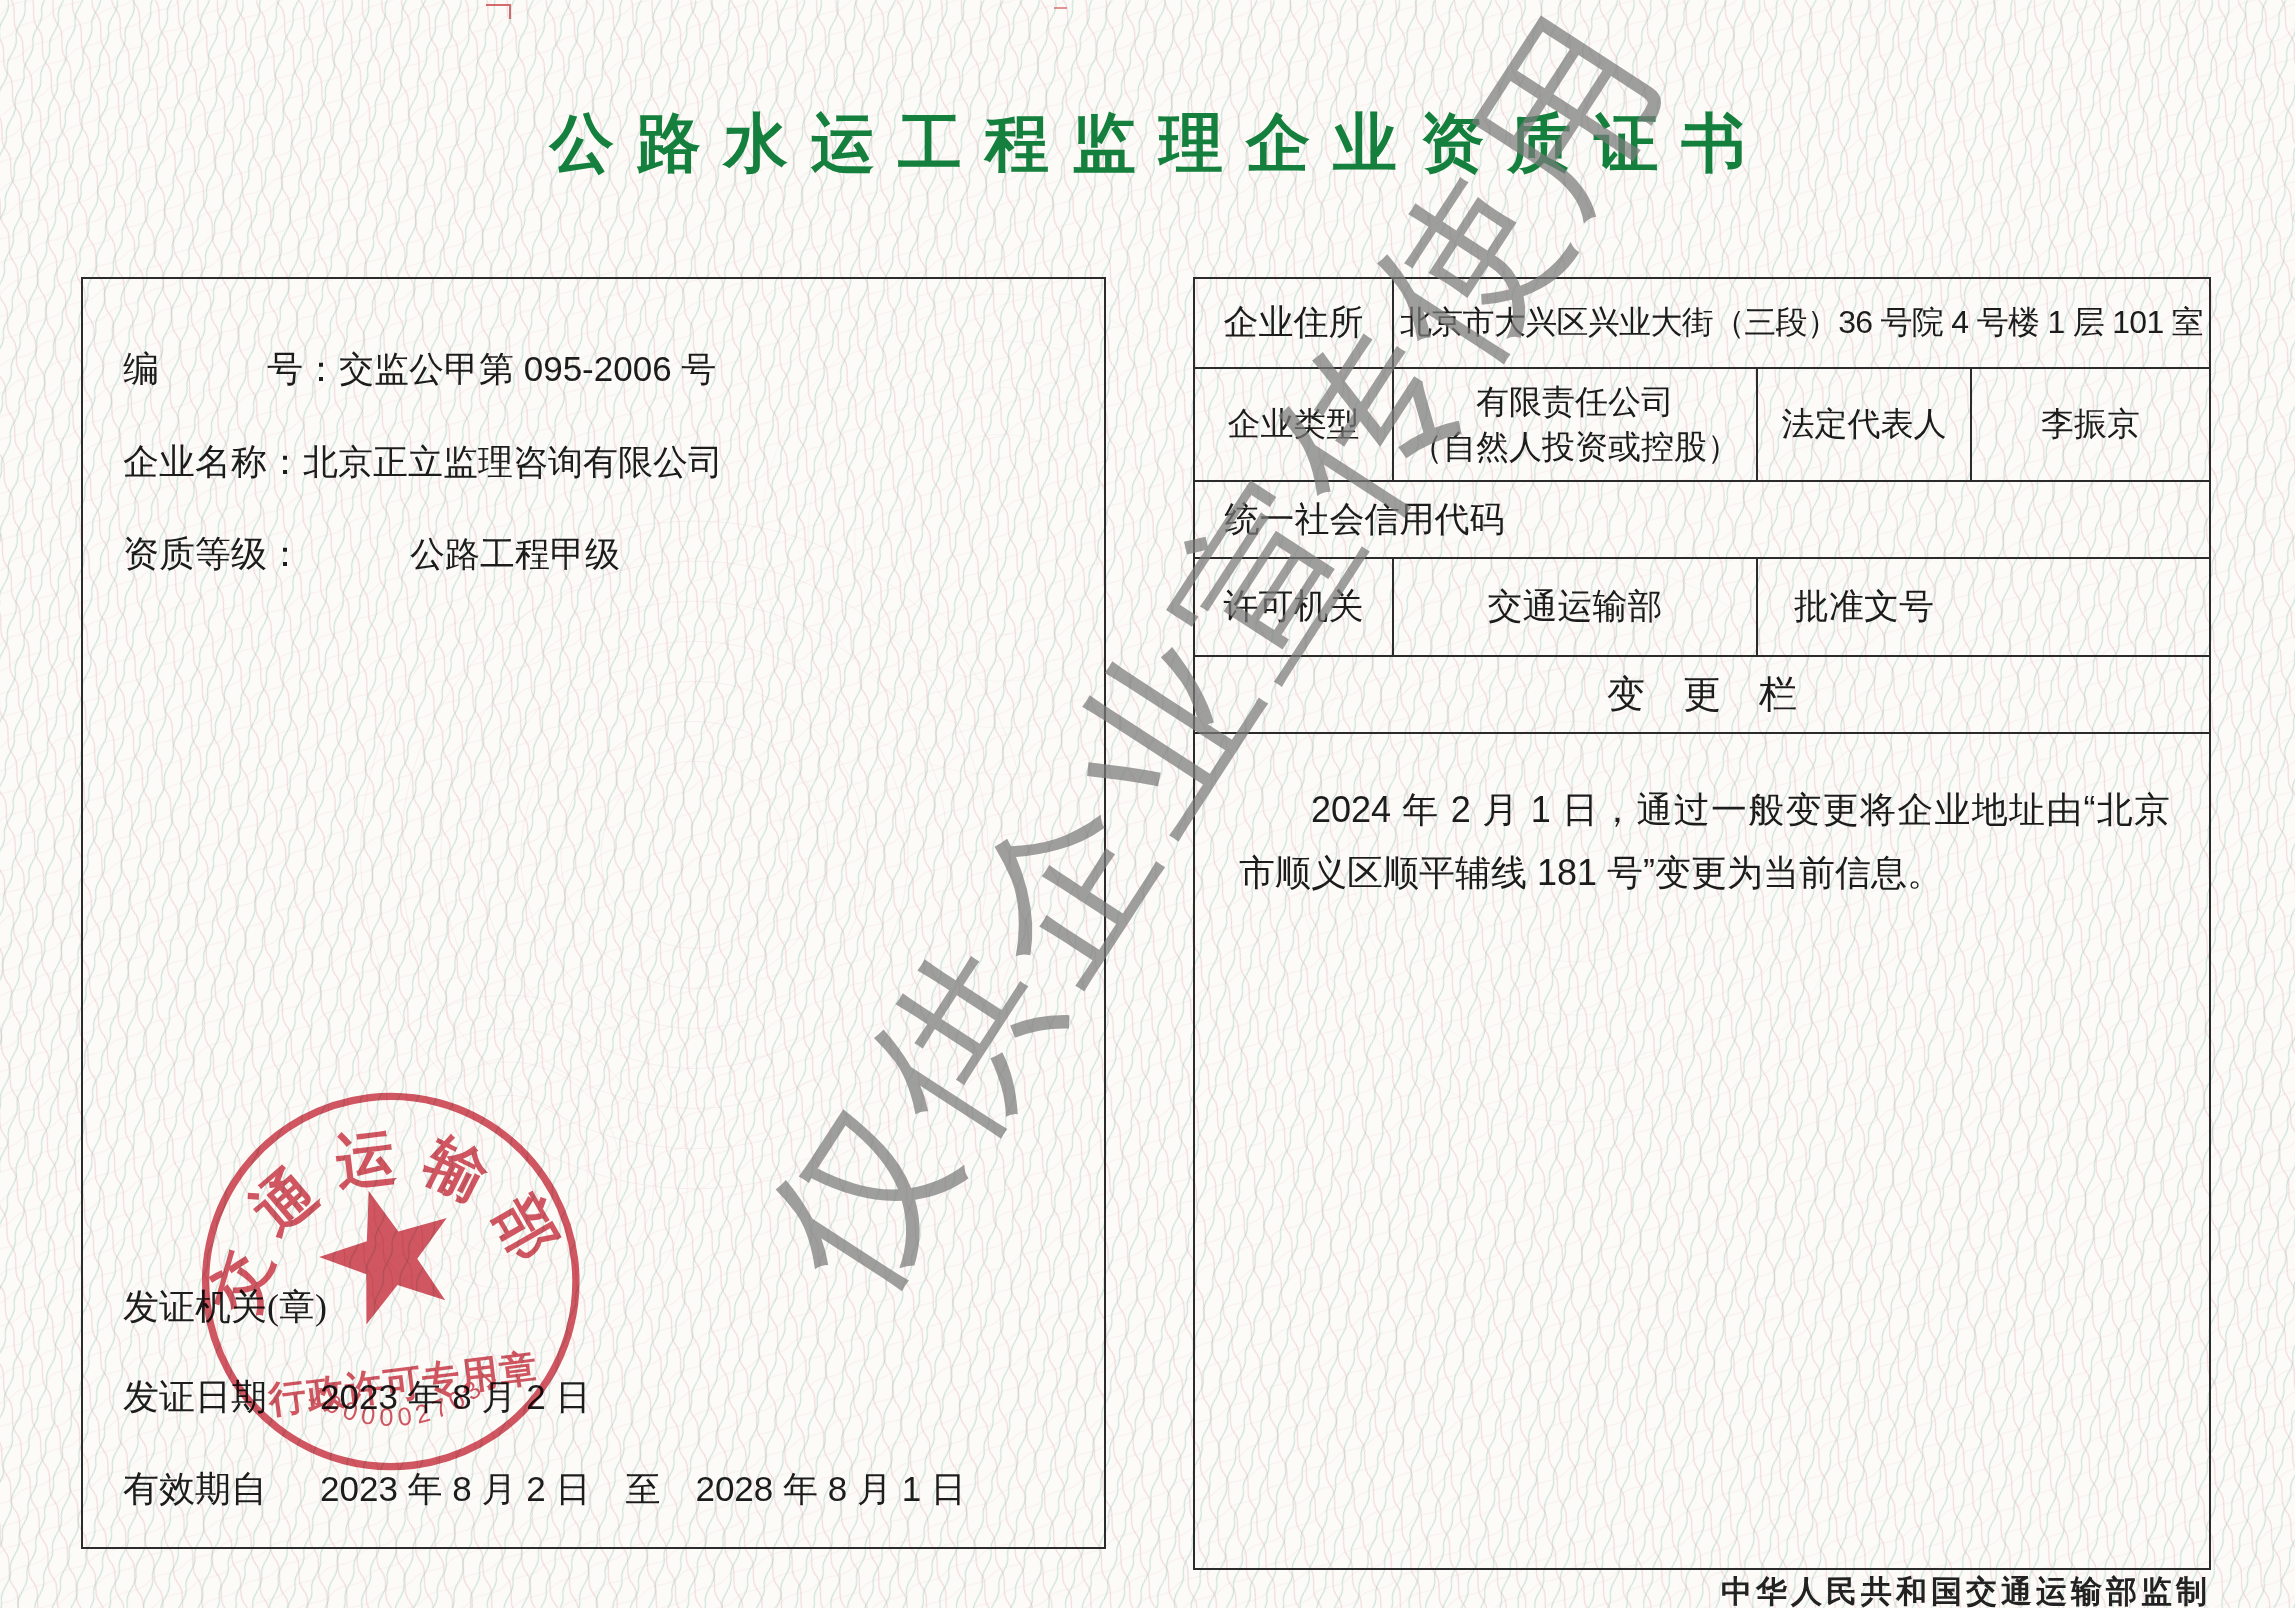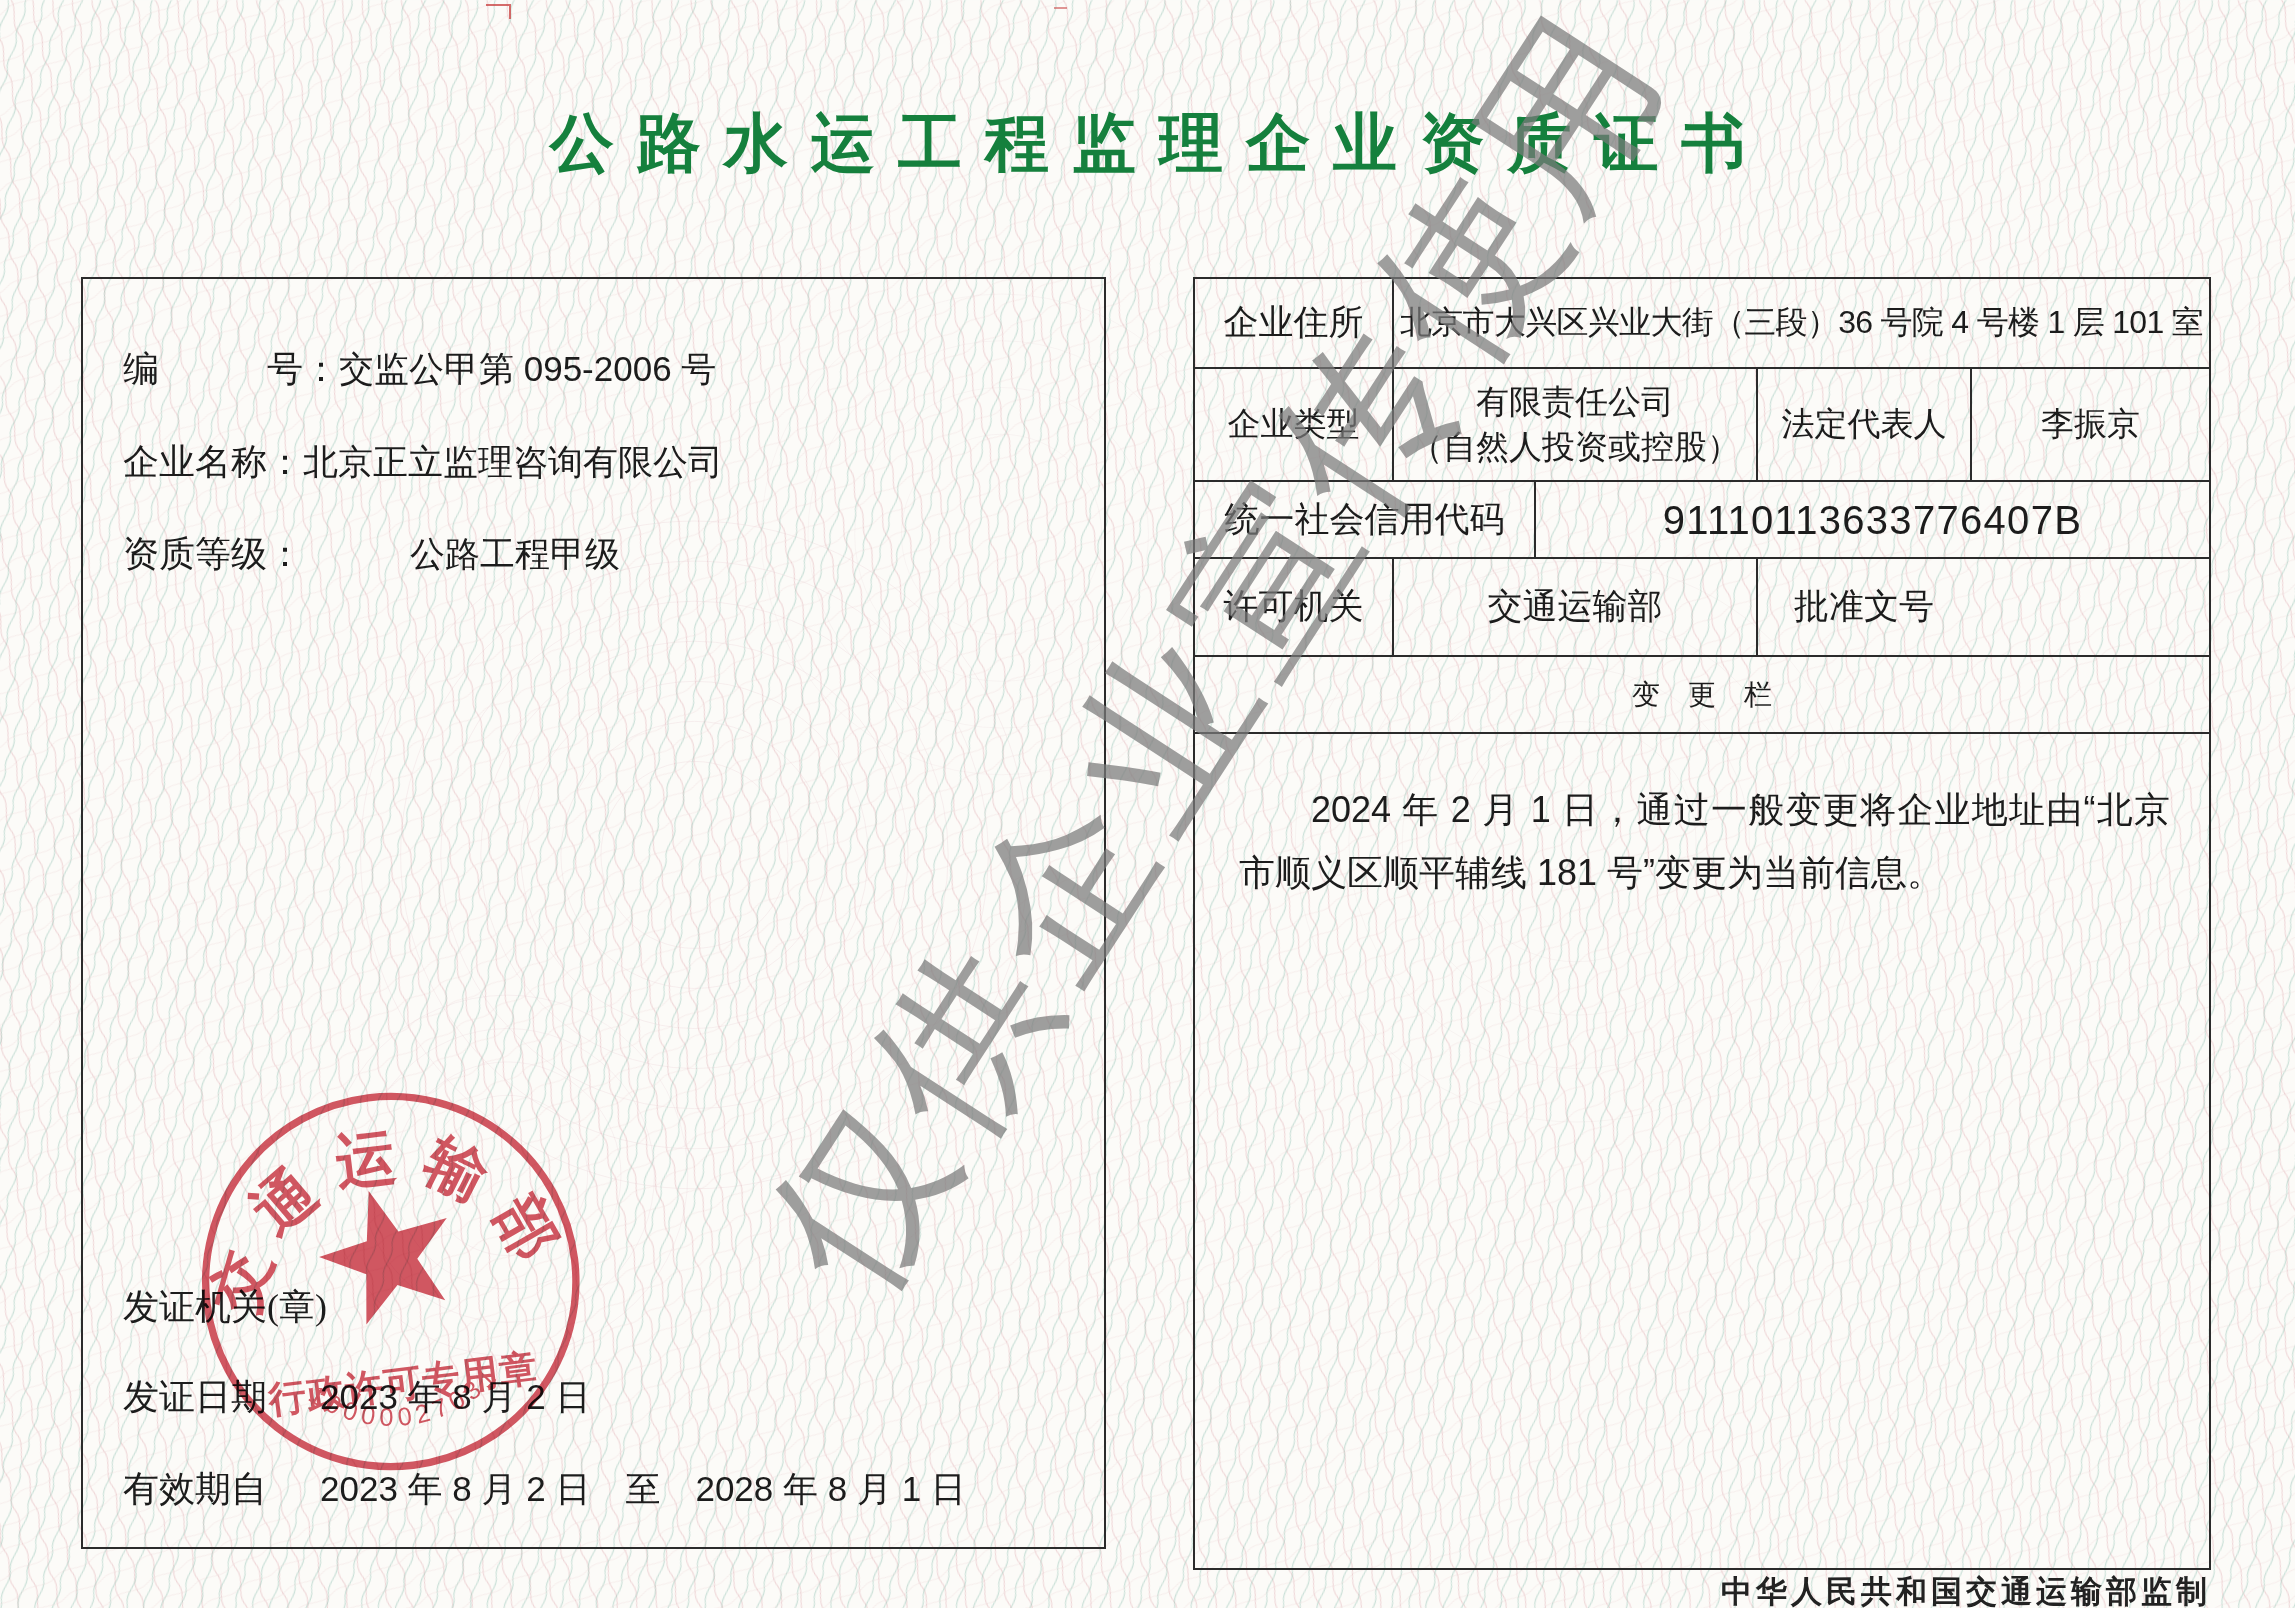--- a/index.html
+++ b/index.html
@@ -46,21 +46,21 @@
   .c1w{width:339px;}.crest{flex:1;}
   .r1{height:88px;}
   .r1 .addr{font-size:32px;letter-spacing:-0.7px;}
   .r2{height:111px;}
   .r2 .cell{font-size:33px;}
   .r3{height:75px;}
   .code{font-size:40px;letter-spacing:1.3px;}
   .r4{height:96px;}
   .r4 .appr{font-size:31px;}
   .r5{height:75px;border-bottom:2.7px solid #2b2b2b;}
-  .r5 .cell{width:100%;font-size:28px;}
+  .r5 .cell{width:100%;font-size:38px;}
   .r6{flex:1;border-bottom:none;}
   .change{
     padding:44px 39px 0 44px;font-size:36px;line-height:1.75;
     text-indent:2em;text-align:justify;
   }
   .footer{
     position:absolute;left:1193px;top:1571px;width:1018px;z-index:1;
     text-align:right;font-size:31px;letter-spacing:4px;font-weight:600;color:#222;
   }
   .watermark{
@@ -159,21 +159,20 @@
   </div>
   <div class="trow r2">
     <div class="cell c1">企业类型</div>
     <div class="cell c2 cl">有限责任公司
 （自然人投资或控股）</div>
     <div class="cell c3 cl">法定代表人</div>
     <div class="cell c4 cl">李振京</div>
   </div>
   <div class="trow r3">
     <div class="cell c1w">统一社会信用代码</div>
-    <div class="cell crest cl code num">91110113633776407B</div>
   </div>
   <div class="trow r4">
     <div class="cell c1">许可机关</div>
     <div class="cell c2 cl">交通运输部</div>
     <div class="cell c3 cl">批准文号</div>
   </div>
   <div class="trow r5">
     <div class="cell">变　更　栏</div>
   </div>
   <div class="trow r6">

